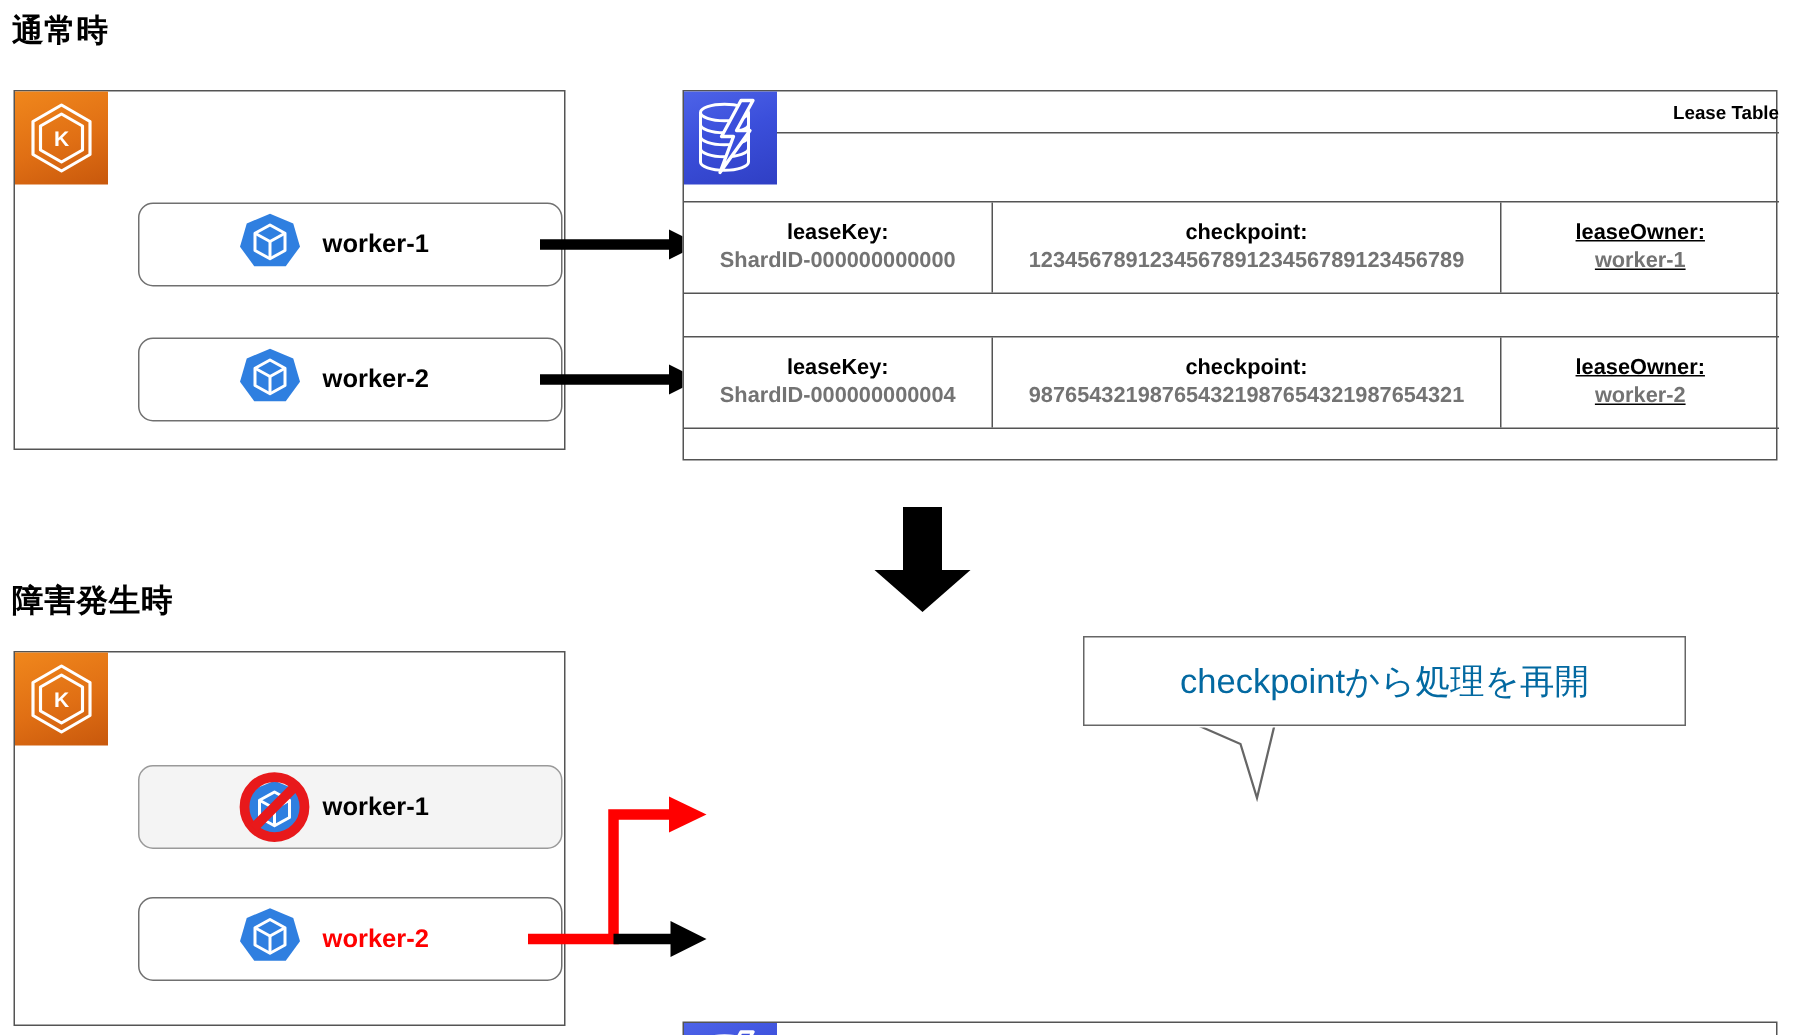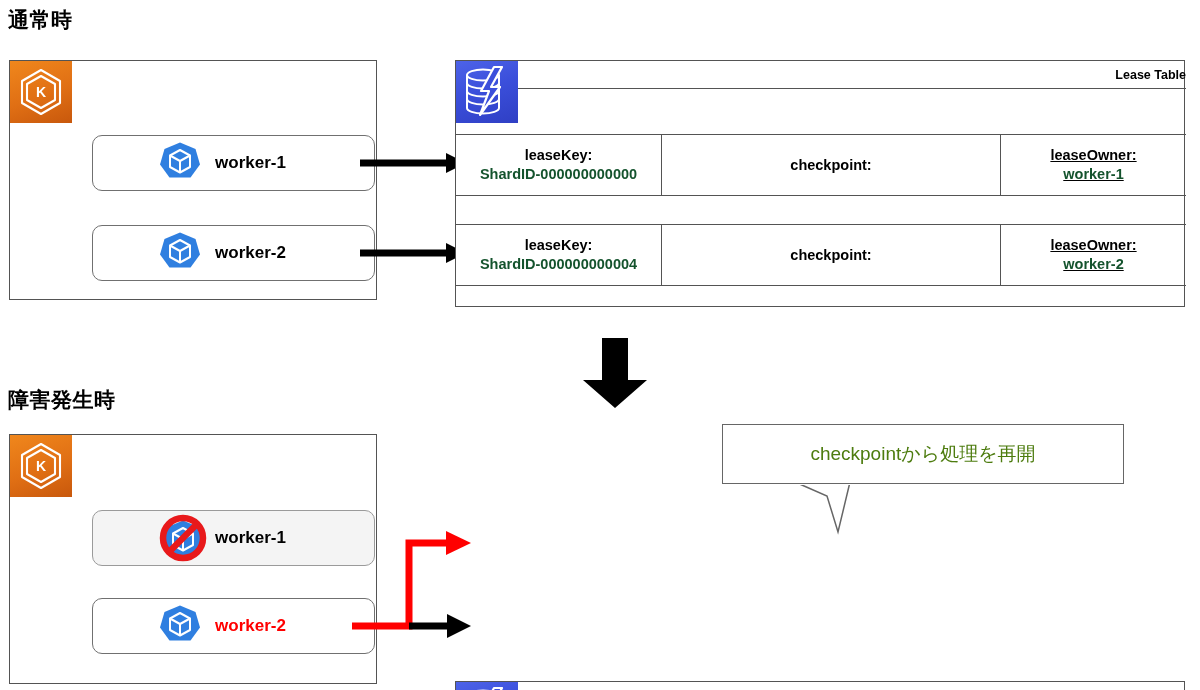--- a/index.html
+++ b/index.html
@@ -126,39 +126,39 @@
   .lt-k {
     font-size: 14.5px;
     font-weight: bold;
     color: #000000;
     line-height: 1.28;
     white-space: nowrap;
   }
   .lt-v {
     font-size: 14.5px;
     font-weight: bold;
-    color: #14532d;
+    color: #737373;
     line-height: 1.28;
     white-space: nowrap;
     text-align: right;
   }
 
   
   .callout {
     border: 1.5px solid #666666;
     background: #ffffff;
     box-sizing: border-box;
     display: flex;
     align-items: center;
     justify-content: center;
     z-index: 40;
   }
   .callout-text {
-    font-size: 19px;
-    color: #4d7c0f;
+    font-size: 23px;
+    color: #0369a1;
     white-space: nowrap;
   }
 
   svg { display: block; overflow: visible; }
 </style>
 </head>
 <body>
 
 <div class="stage">
 
@@ -242,34 +242,36 @@
       </svg>
     </div>
 
     <div class="lt-row" style="left:0; top:73px; width:730px; height:62px;">
       <div class="lt-cell" style="width:206px;">
         <span class="lt-k">leaseKey:</span>
         <span class="lt-v">ShardID-000000000000</span>
       </div>
       <div class="lt-cell" style="width:339px;">
         <span class="lt-k">checkpoint:</span>
+        <span class="lt-v">123456789123456789123456789123456789</span>
       </div>
       <div class="lt-cell" style="width:185px;">
         <span class="lt-k">leaseOwner:</span>
         <span class="lt-v">worker-1</span>
       </div>
     </div>
 
     <div class="lt-row" style="left:0; top:163px; width:730px; height:62px;">
       <div class="lt-cell" style="width:206px;">
         <span class="lt-k">leaseKey:</span>
         <span class="lt-v">ShardID-000000000004</span>
       </div>
       <div class="lt-cell" style="width:339px;">
         <span class="lt-k">checkpoint:</span>
+        <span class="lt-v">987654321987654321987654321987654321</span>
       </div>
       <div class="lt-cell" style="width:185px;">
         <span class="lt-k">leaseOwner:</span>
         <span class="lt-v">worker-2</span>
       </div>
     </div>
   </div>
 
   <div class="abs" style="left:575px; top:338px; width:80px; height:70px;">
     <svg width="80" height="70" viewBox="0 0 80 70">

